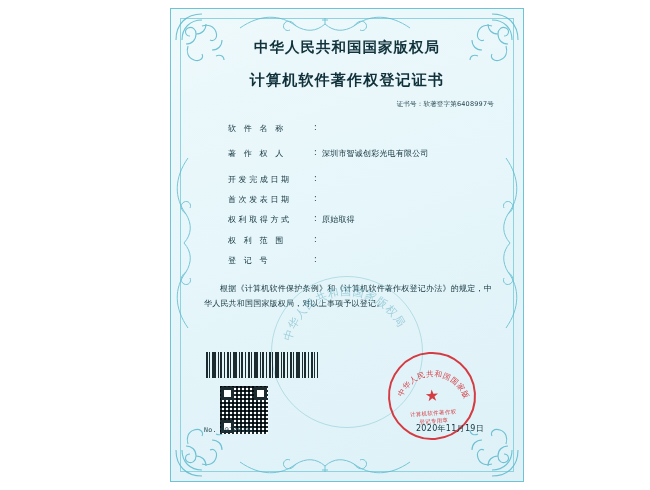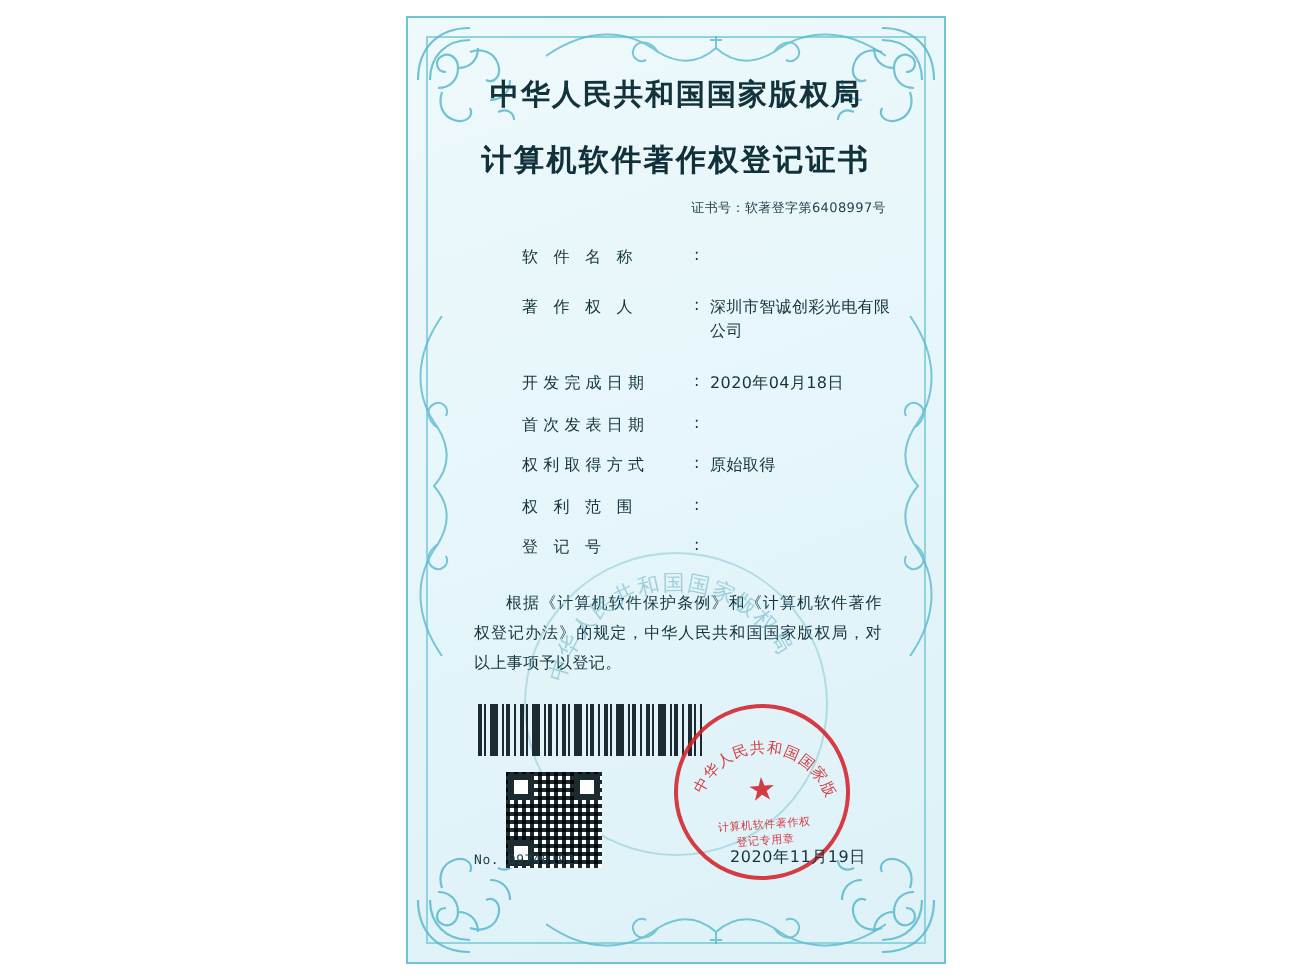--- a/index.html
+++ b/index.html
@@ -15,25 +15,24 @@
     position: relative;
     width: 650px;
     height: 490px;
     background: #ffffff;
   }
   
   .cert {
     position: absolute;
     left: 170px;
     top: 8px;
-    width: 270px;
+    width: 354px;
     height: 474px;
     background: linear-gradient(160deg, #eef9fb 0%, #e6f6fa 45%, #ddf1f7 100%);
     box-sizing: border-box;
-    margin-left: 33px;
   }
   .cert-border-outer {
     position: absolute;
     inset: 0;
     border: 1px solid #6fc3d4;
     box-sizing: border-box;
   }
   .cert-border-inner {
     position: absolute;
     inset: 10px;
@@ -382,21 +381,20 @@
 
         <div class="field" style="margin-top:14px;">
           <div class="lbl">著 作 权 人</div>
           <div class="colon">:</div>
           <div class="val">深圳市智诚创彩光电有限公司</div>
         </div>
 
         <div class="field" style="margin-top:14px;">
           <div class="lbl">开发完成日期</div>
           <div class="colon">:</div>
-          <div class="val">2020年04月18日</div>
         </div>
 
         <div class="field">
           <div class="lbl">首次发表日期</div>
           <div class="colon">:</div>
         </div>
 
         <div class="field">
           <div class="lbl">权利取得方式</div>
           <div class="colon">:</div>

